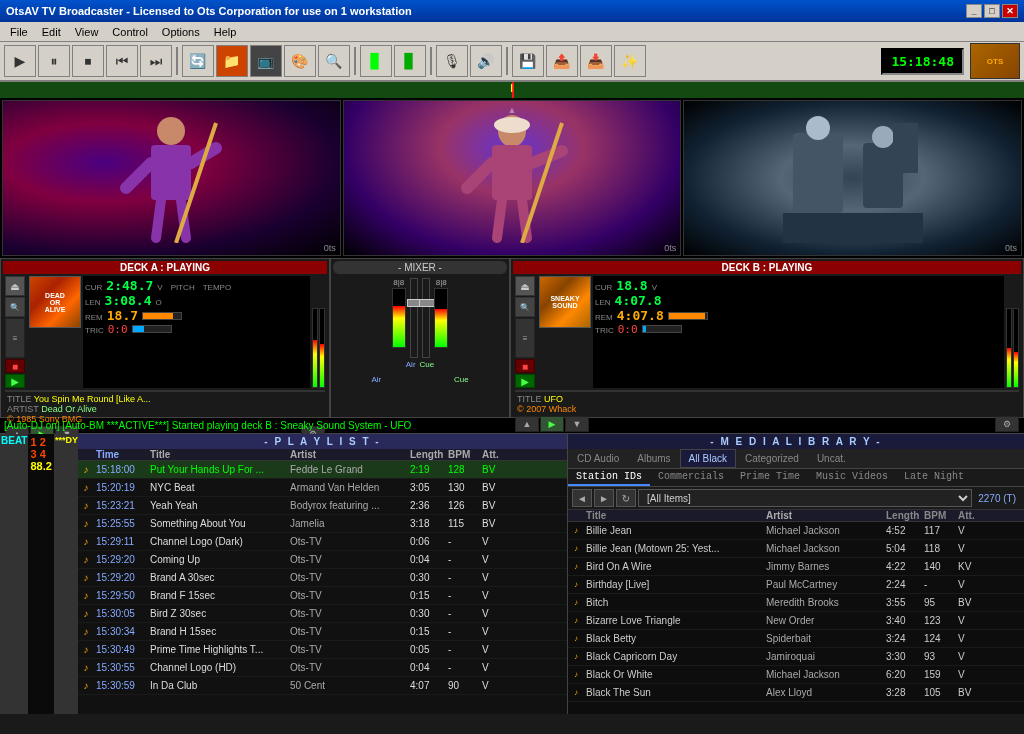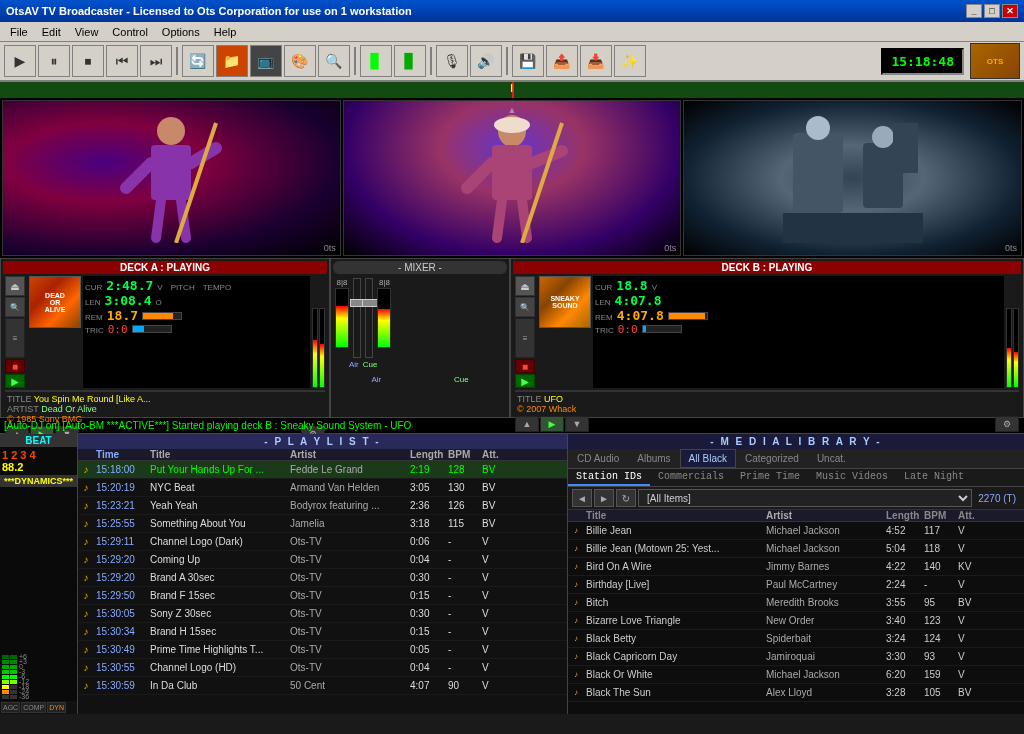--- a/index.html
+++ b/index.html
@@ -161,21 +161,21 @@
       height: 280px;
       background: #1a1a1a;
     }
 
     
     .beat-panel {
       width: 78px;
       background: #0a0a0a;
       border-right: 1px solid #444;
       display: flex;
-      flex-direction: column;
+      flex-direction: row;
     }
     .beat-header {
       background: #333;
       color: #00ffff;
       text-align: center;
       font-size: 10px;
       font-weight: bold;
       padding: 1px;
     }
     .beat-display {
@@ -541,21 +541,21 @@
       <div style="width:24px;height:16px;background:#333;border:1px solid #222;cursor:pointer;display:flex;align-items:center;justify-content:center;color:#aaa;font-size:9px;">▲</div>
       <div style="width:24px;height:16px;background:#335533;border:1px solid #222;cursor:pointer;display:flex;align-items:center;justify-content:center;color:#44ff44;font-size:9px;">▶</div>
       <div style="width:24px;height:16px;background:#333;border:1px solid #222;cursor:pointer;display:flex;align-items:center;justify-content:center;color:#aaa;font-size:9px;">▼</div>
       <div style="flex:1;"></div>
       <div style="width:24px;height:16px;background:#333;border:1px solid #222;cursor:pointer;display:flex;align-items:center;justify-content:center;color:#aaa;font-size:9px;">⚙</div>
     </div>
   </div>
 
   <div class="mixer">
     <div class="mixer-header">- MIXER -</div>
-    <div style="display:flex;justify-content:flex-start;padding:4px 2px;">
+    <div style="display:flex;justify-content:center;padding:4px 2px;">
 
       <div style="display:flex;flex-direction:column;align-items:center;gap:1px;">
         <div style="font-size:8px;color:#aaa;">8|8</div>
         <div style="width:14px;height:60px;background:#000;border:1px solid #333;position:relative;overflow:hidden;">
           <div style="position:absolute;bottom:0;left:0;right:0;height:70%;background:linear-gradient(to top,#00ff00,#ffff00 70%,#ff0000);"></div>
         </div>
       </div>
 
       <div style="display:flex;flex-direction:column;align-items:center;gap:2px;">
         <div style="display:flex;gap:4px;">
@@ -794,21 +794,21 @@
     <div class="pl-time">15:29:50</div>
     <div class="pl-title">Brand F 15sec</div>
     <div class="pl-artist">Ots-TV</div>
     <div class="pl-len">0:15</div>
     <div class="pl-bpm">-</div>
     <div class="pl-att">V</div>
   </div>
         <div class="playlist-row">
     <div class="pl-icon" style="color:#ffaa00;">♪</div>
     <div class="pl-time">15:30:05</div>
-    <div class="pl-title">Sony Z 30sec</div>
+    <div class="pl-title">Bird Z 30sec</div>
     <div class="pl-artist">Ots-TV</div>
     <div class="pl-len">0:30</div>
     <div class="pl-bpm">-</div>
     <div class="pl-att">V</div>
   </div>
         <div class="playlist-row">
     <div class="pl-icon" style="color:#ffaa00;">♪</div>
     <div class="pl-time">15:30:34</div>
     <div class="pl-title">Brand H 15sec</div>
     <div class="pl-artist">Ots-TV</div>

